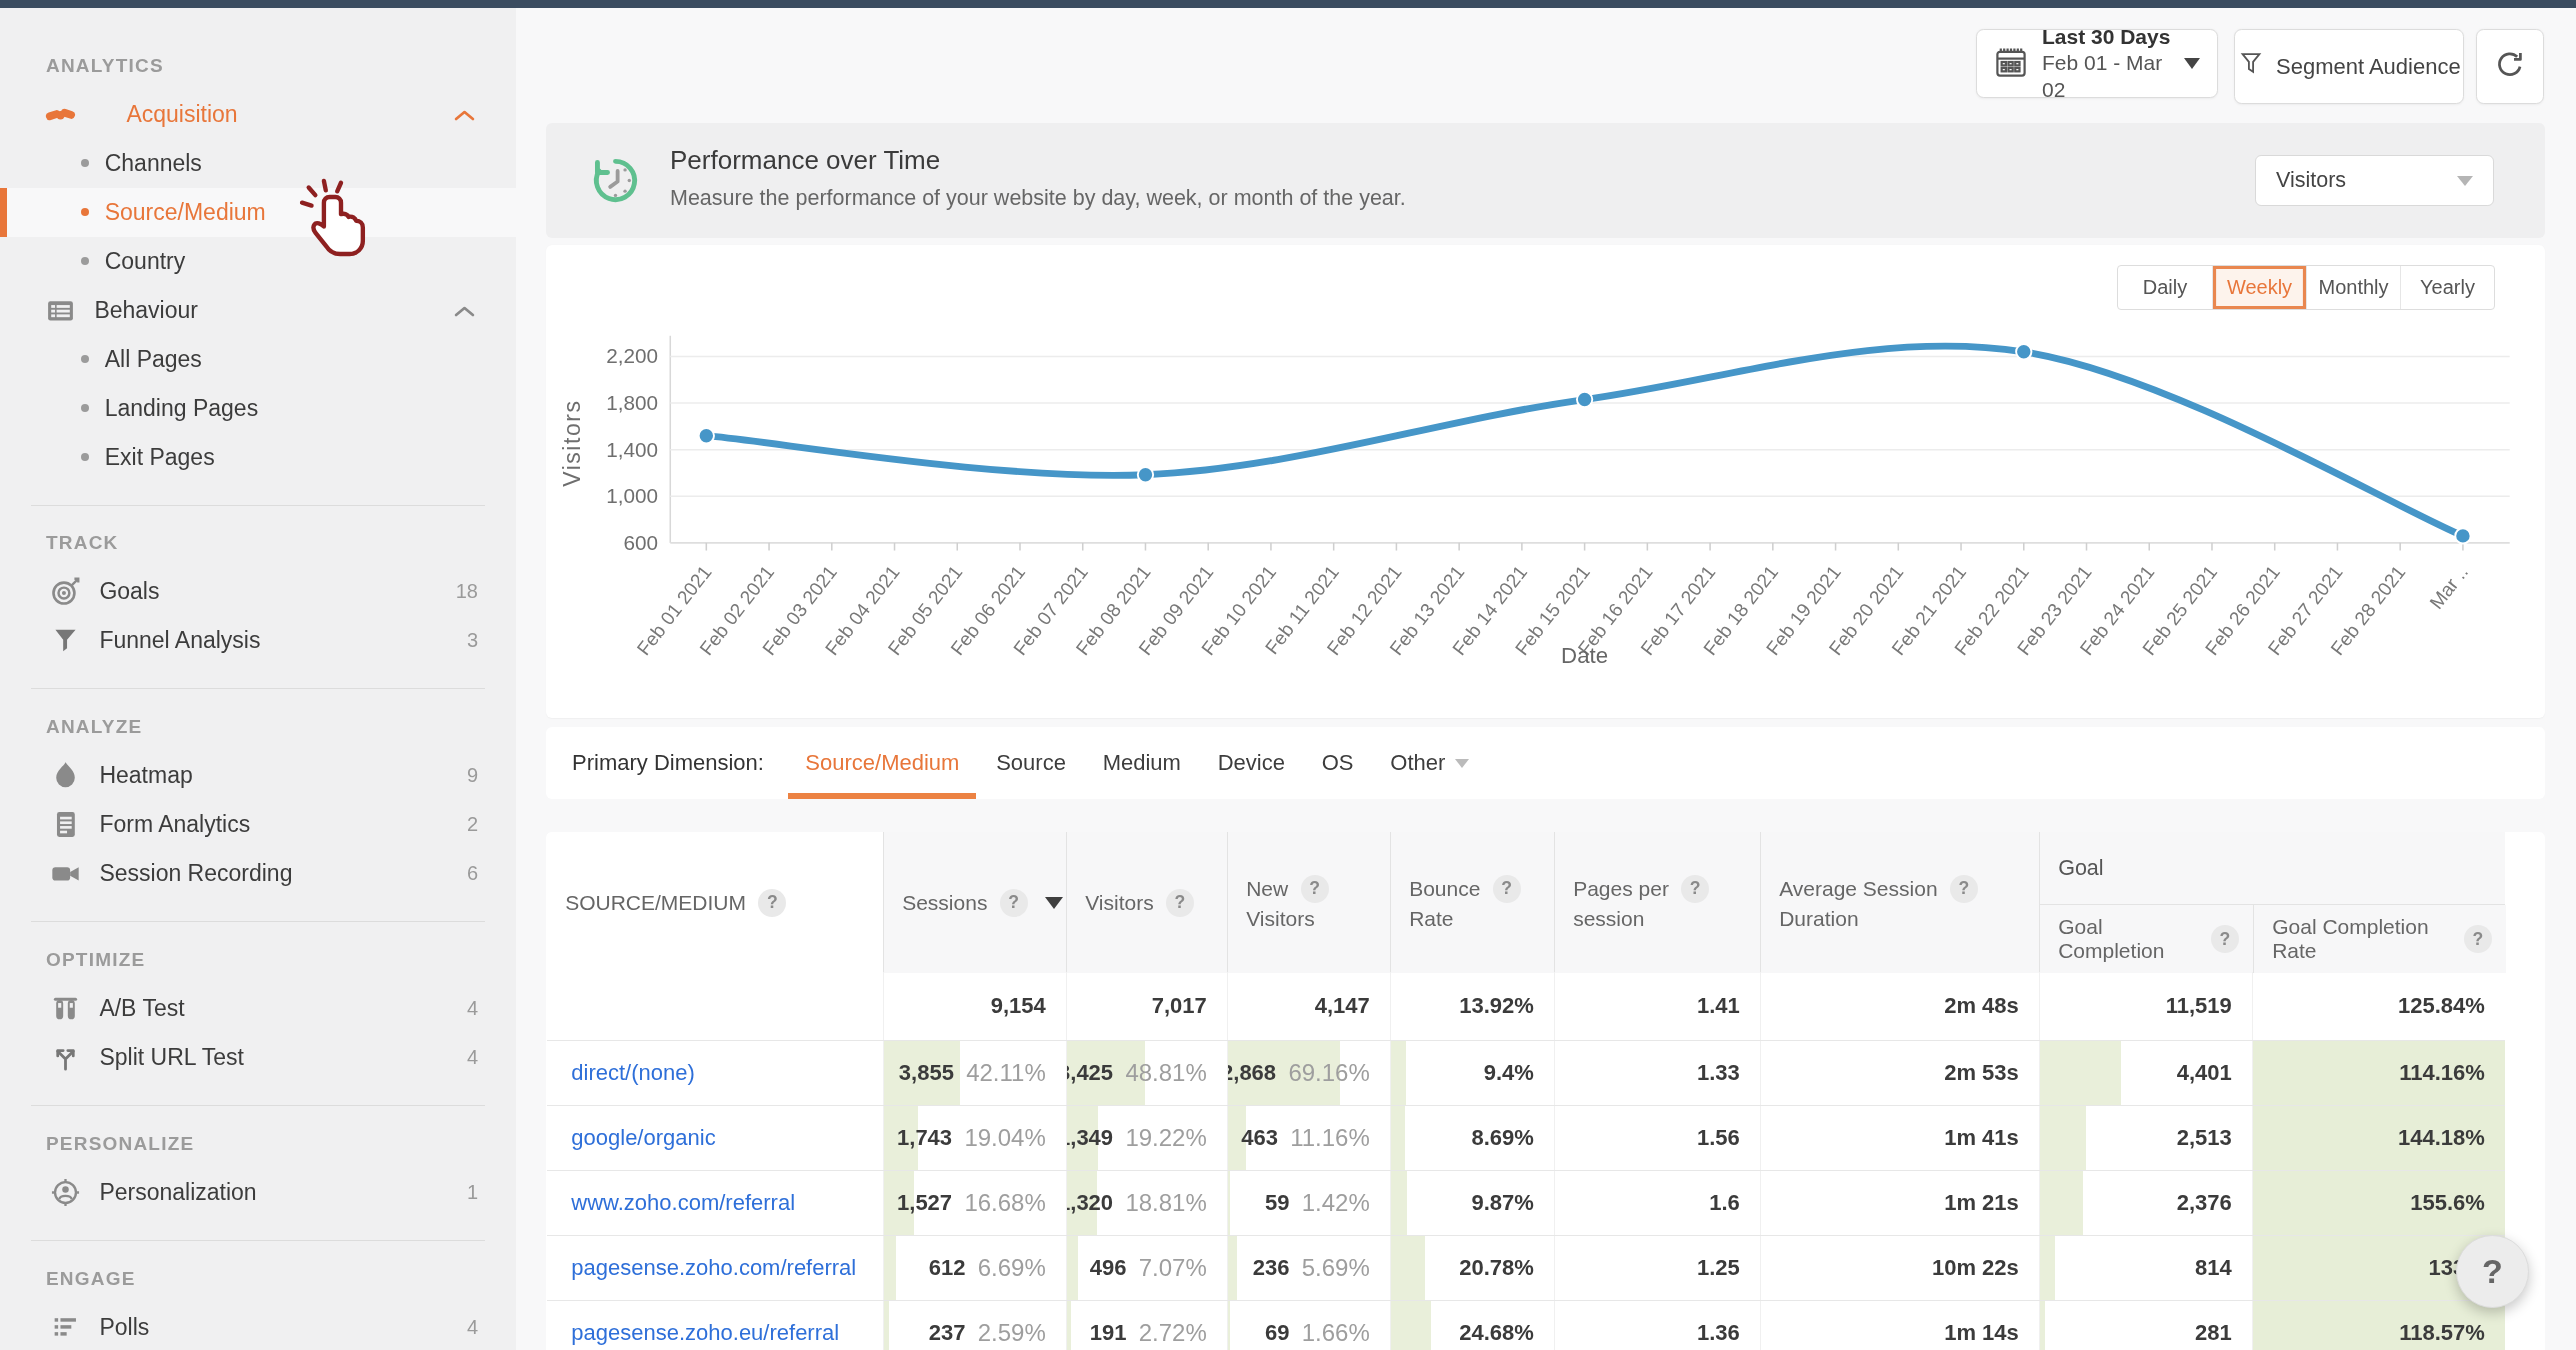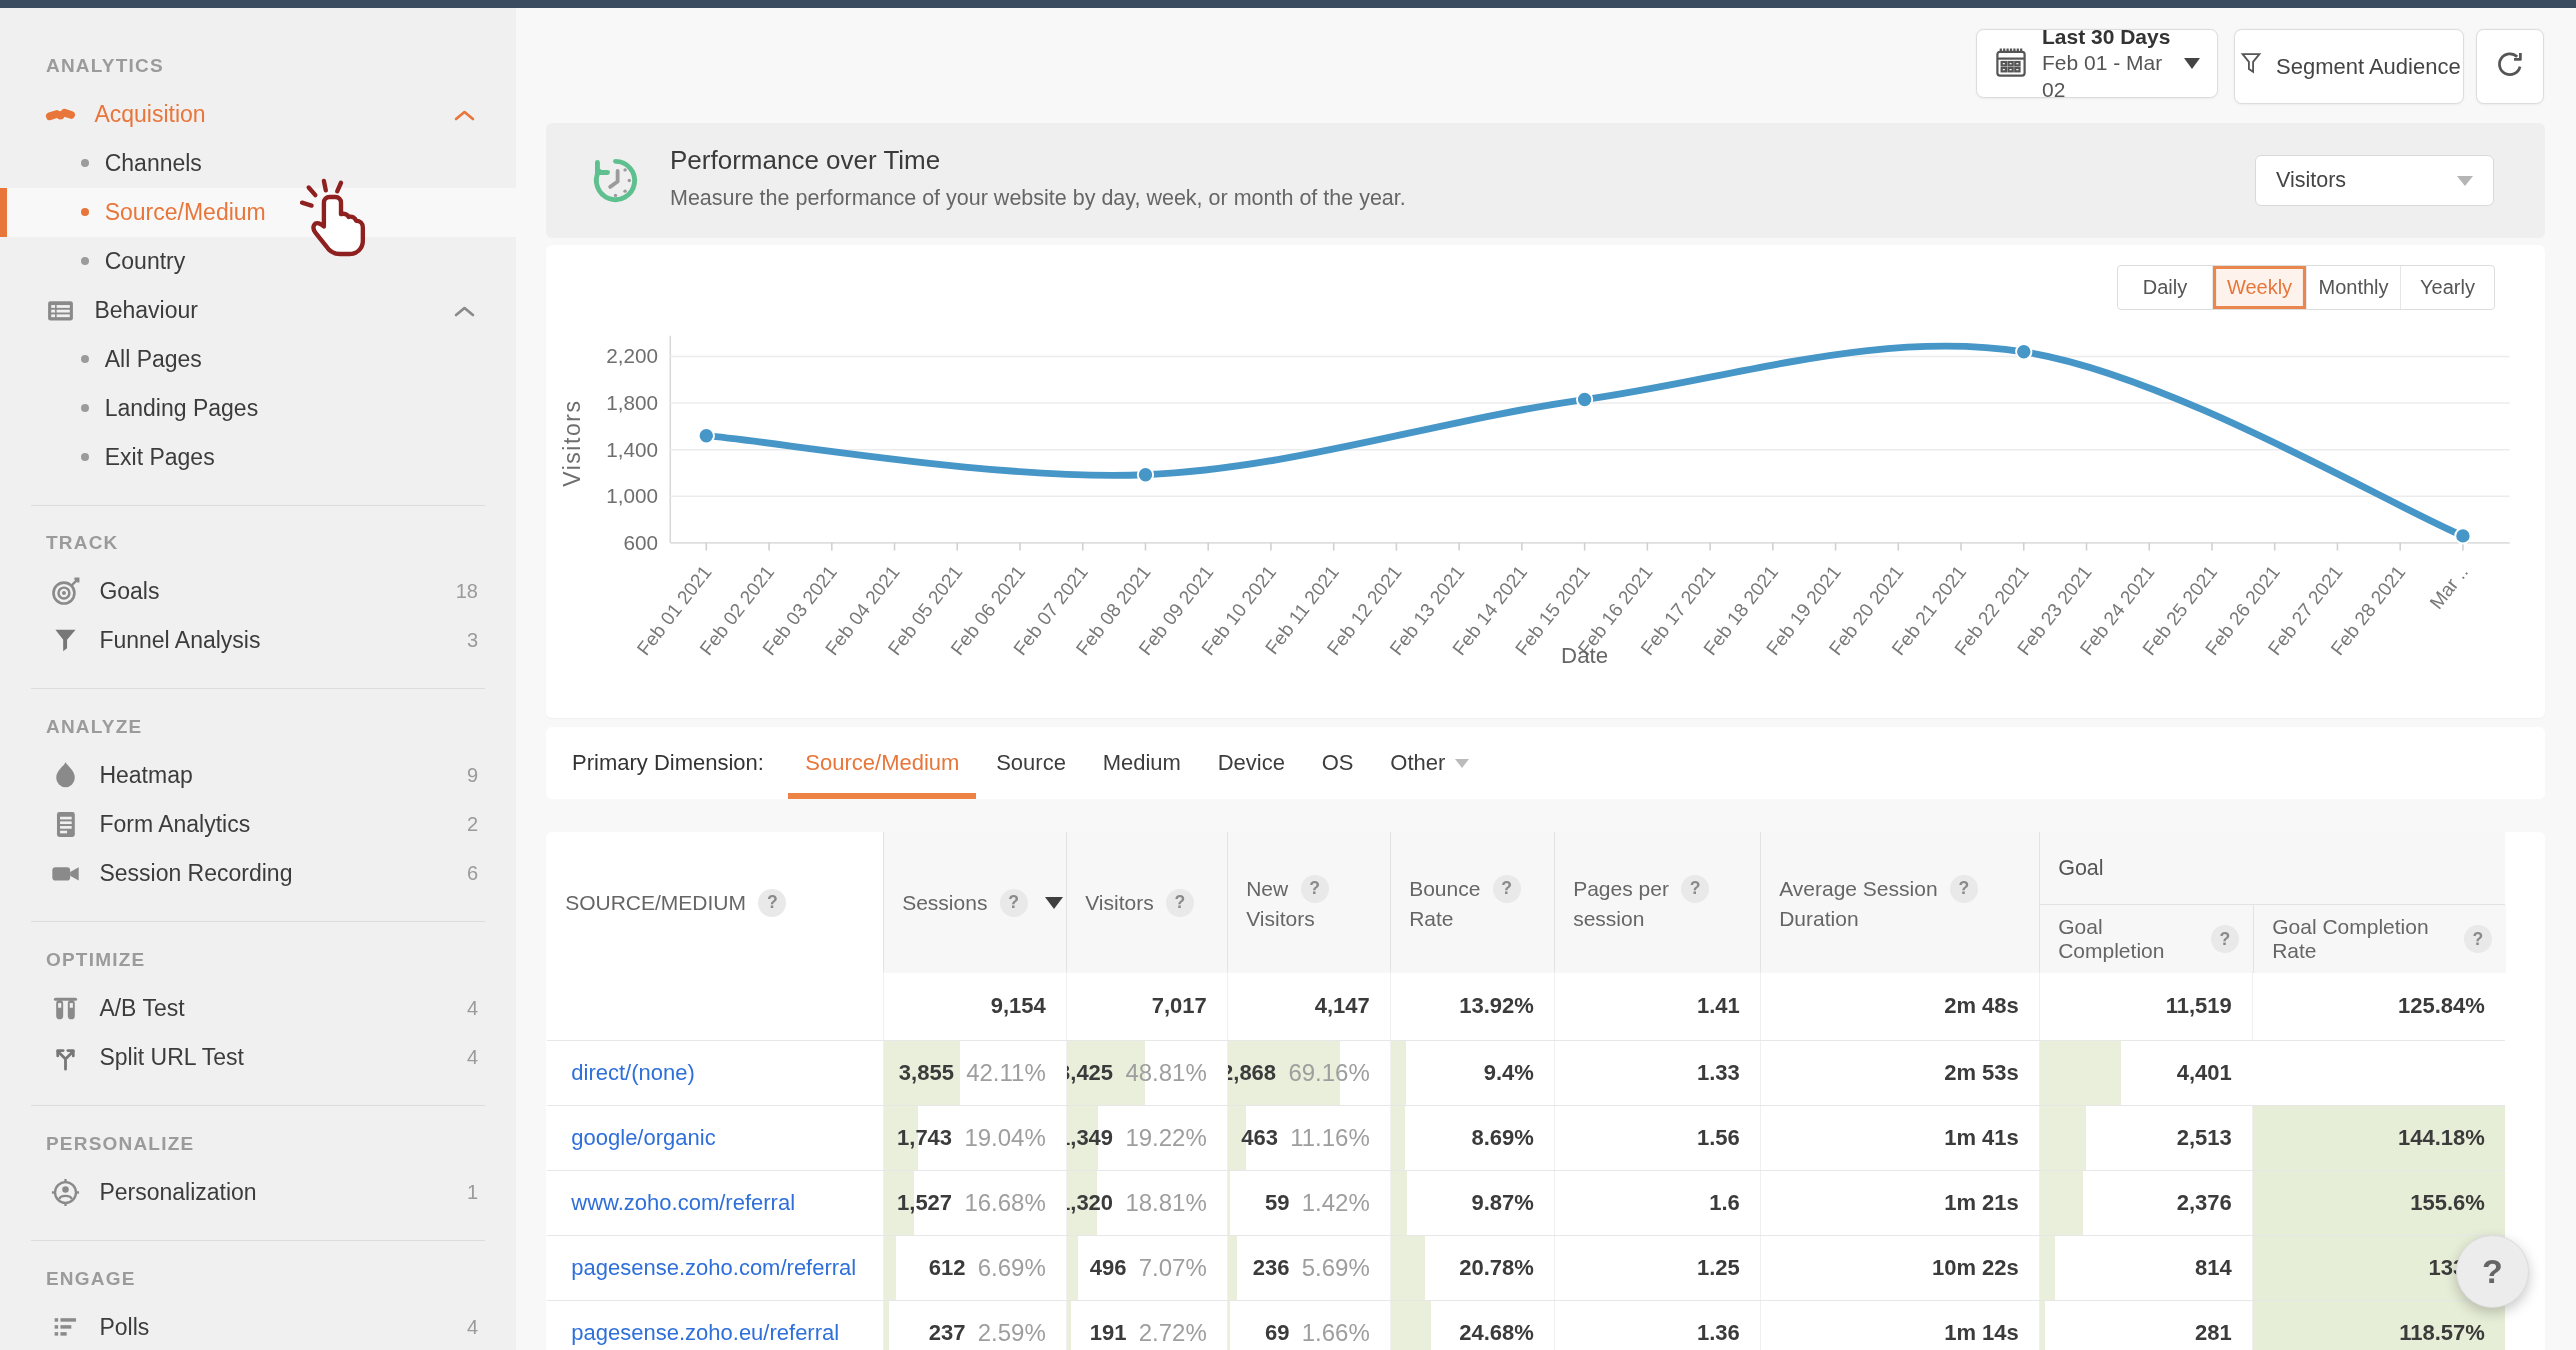--- a/index.html
+++ b/index.html
@@ -14,21 +14,21 @@
   .sb-item{height:49px;display:flex;align-items:center;position:relative;color:#3c3c3c;font-size:23px;cursor:pointer;}
   .sb-item.parent{padding-left:44px;}
   .sb-item.tool{padding-left:49px;}
   .sb-item.child{padding-left:81px;}
   .sb-icon{width:32px;height:32px;display:inline-flex;align-items:center;justify-content:center;margin-right:18.4px;flex:none;}
   .sb-icon svg{width:31px;height:31px;}
   .bullet{width:8.4px;height:8.4px;border-radius:50%;background:#9b9b9b;margin-right:15.3px;flex:none;}
   .sb-item.selected{background:#f8f8f9;color:#e8763a;}
   .sb-item.selected .bullet{background:#e8763a;}
   .sb-item.selected::before{content:"";position:absolute;left:0;top:0;bottom:0;width:7px;background:#e8763a;}
-  .sb-item.activeparent{color:#e8763a;}
+  .sb-item.activeparent{color:#e8763a;gap:32px;}
   .count{margin-left:auto;margin-right:38px;color:#9a9a9a;font-size:20px;}
   .chev{margin-left:auto;margin-right:40px;flex:none;}
   .sb-sep{height:0.8px;background:#dcdcdc;margin:23px 31px 14px 31px;}
   
   .hbtn{position:absolute;background:#fff;border:0.8px solid #dcdcdc;border-radius:7.7px;
         box-shadow:0 0.8px 2.3px rgba(0,0,0,.05);display:flex;align-items:center;box-sizing:border-box;cursor:pointer;}
   .datebtn{left:1976px;top:29px;width:242px;height:69px;padding:0 17px;}
   .datebtn .dlines{margin-left:14px;line-height:1.25;}
   .dl1{font-size:21px;font-weight:bold;color:#333;}
   .dl2{font-size:21px;color:#555;}
@@ -605,20 +605,23 @@
           <div class="td ">
             <span class="num">1.33</span>
           </div>
           <div class="td ">
             <span class="num">2m 53s</span>
           </div>
           <div class="td ">
             <div class="bar" style="width: 38.2%;"></div>
             <span class="num">4,401</span>
           </div>
+          <div class="td rate">
+            <span class="num">114.16%</span>
+          </div>
         </div>
         <div class="trow">
           <div class="td src">
             <a href="#">google/organic</a>
           </div>
           <div class="td ">
             <div class="bar" style="width: 19.04%;"></div>
             <span class="num">1,743</span>
             <span class="pct">19.04%</span>
           </div>

